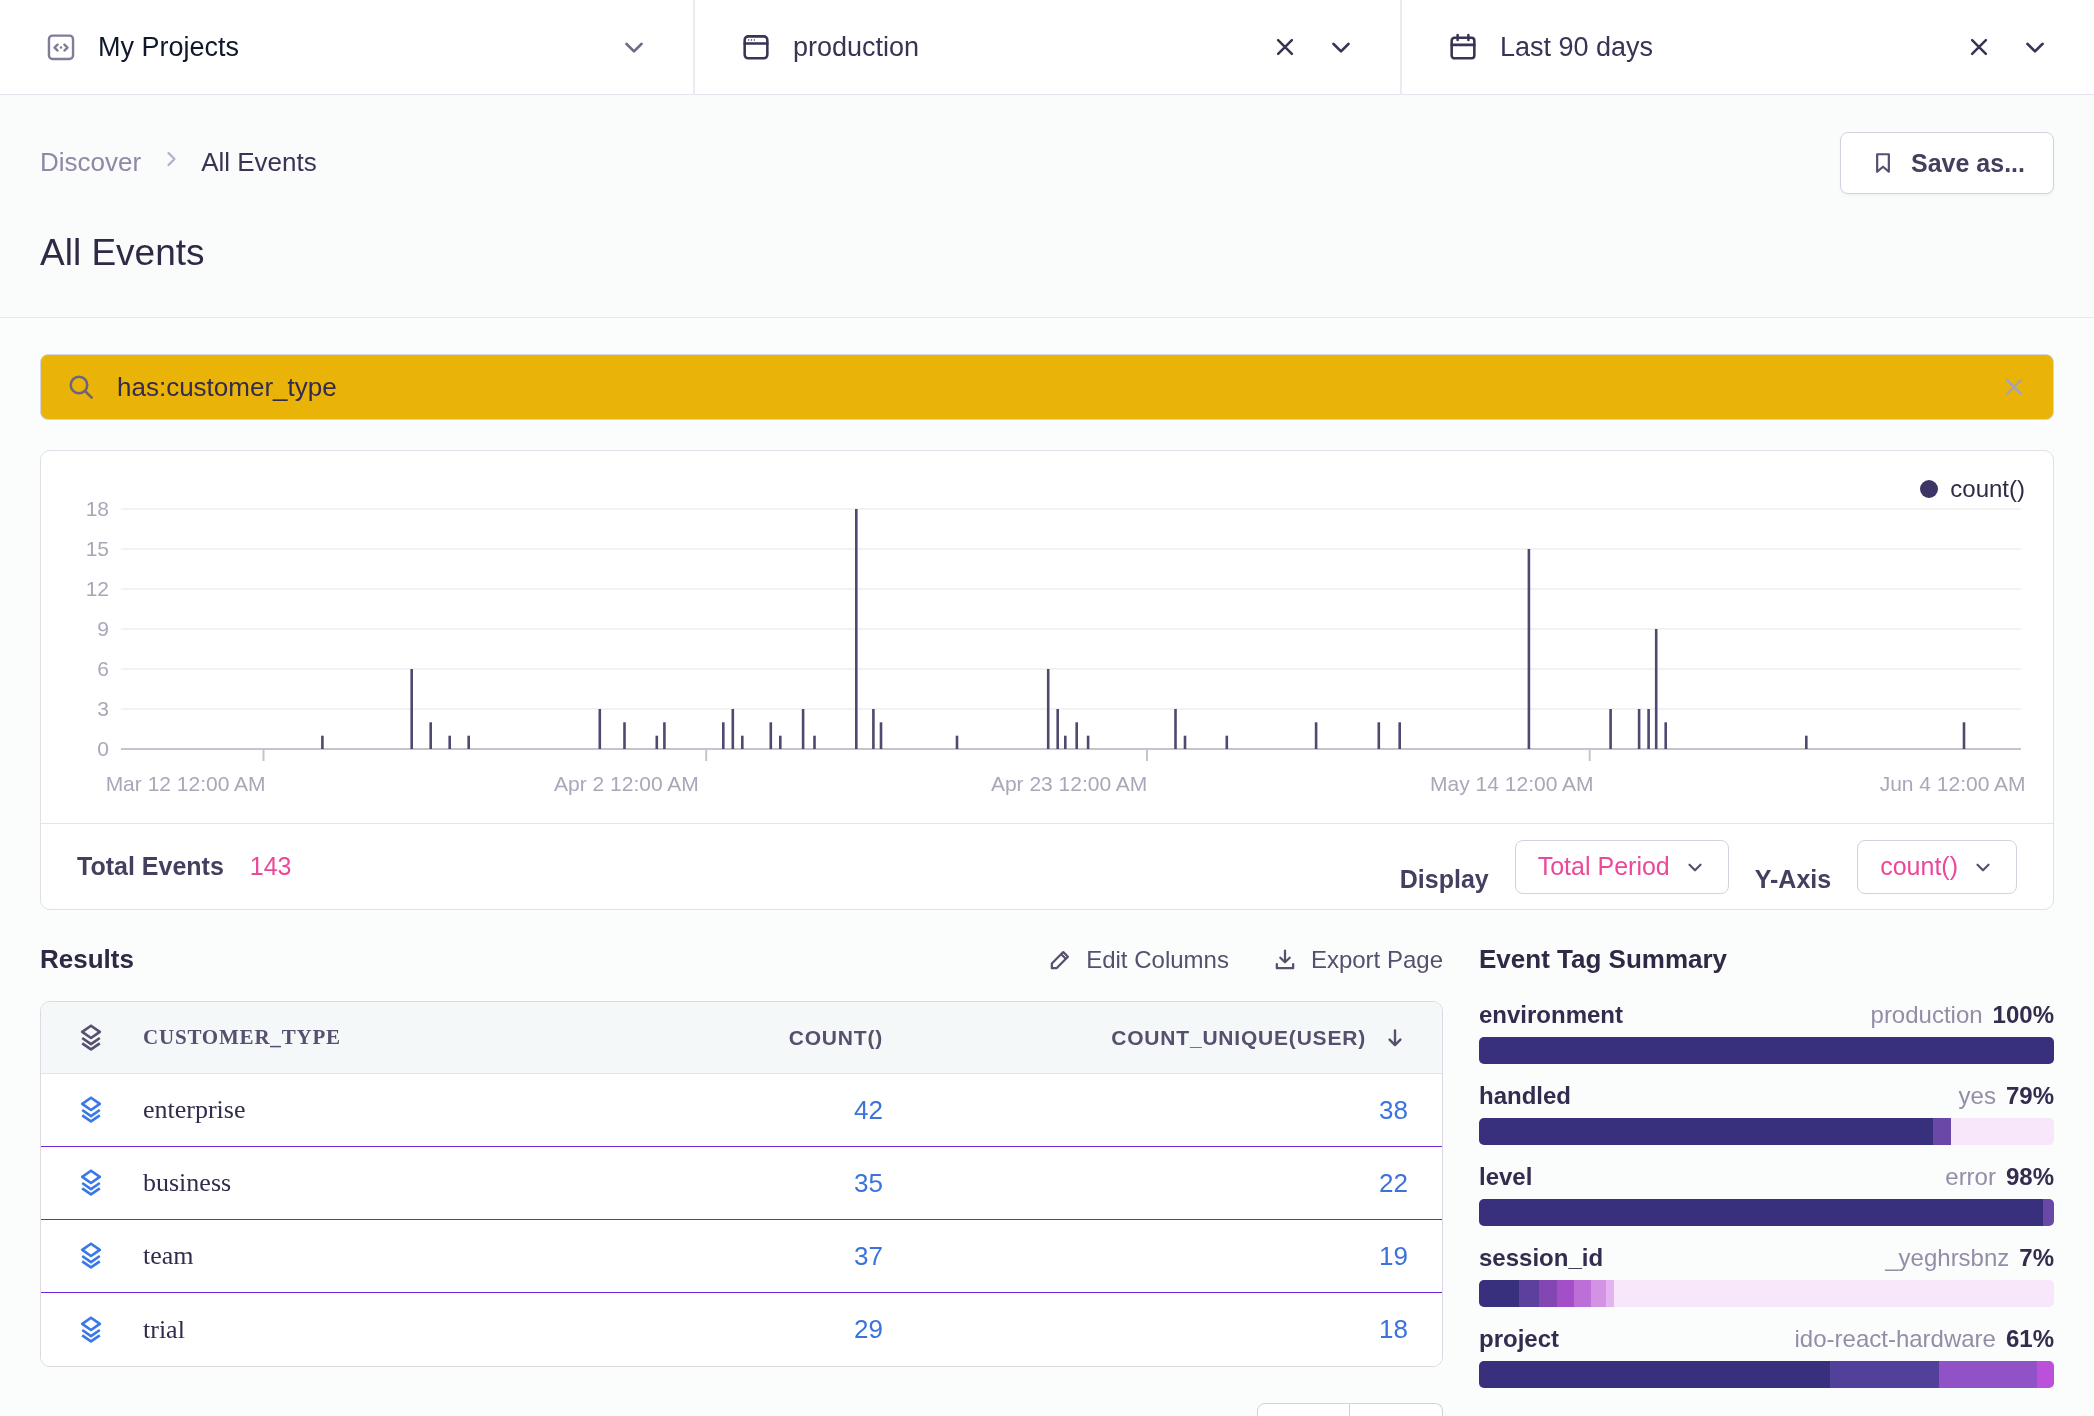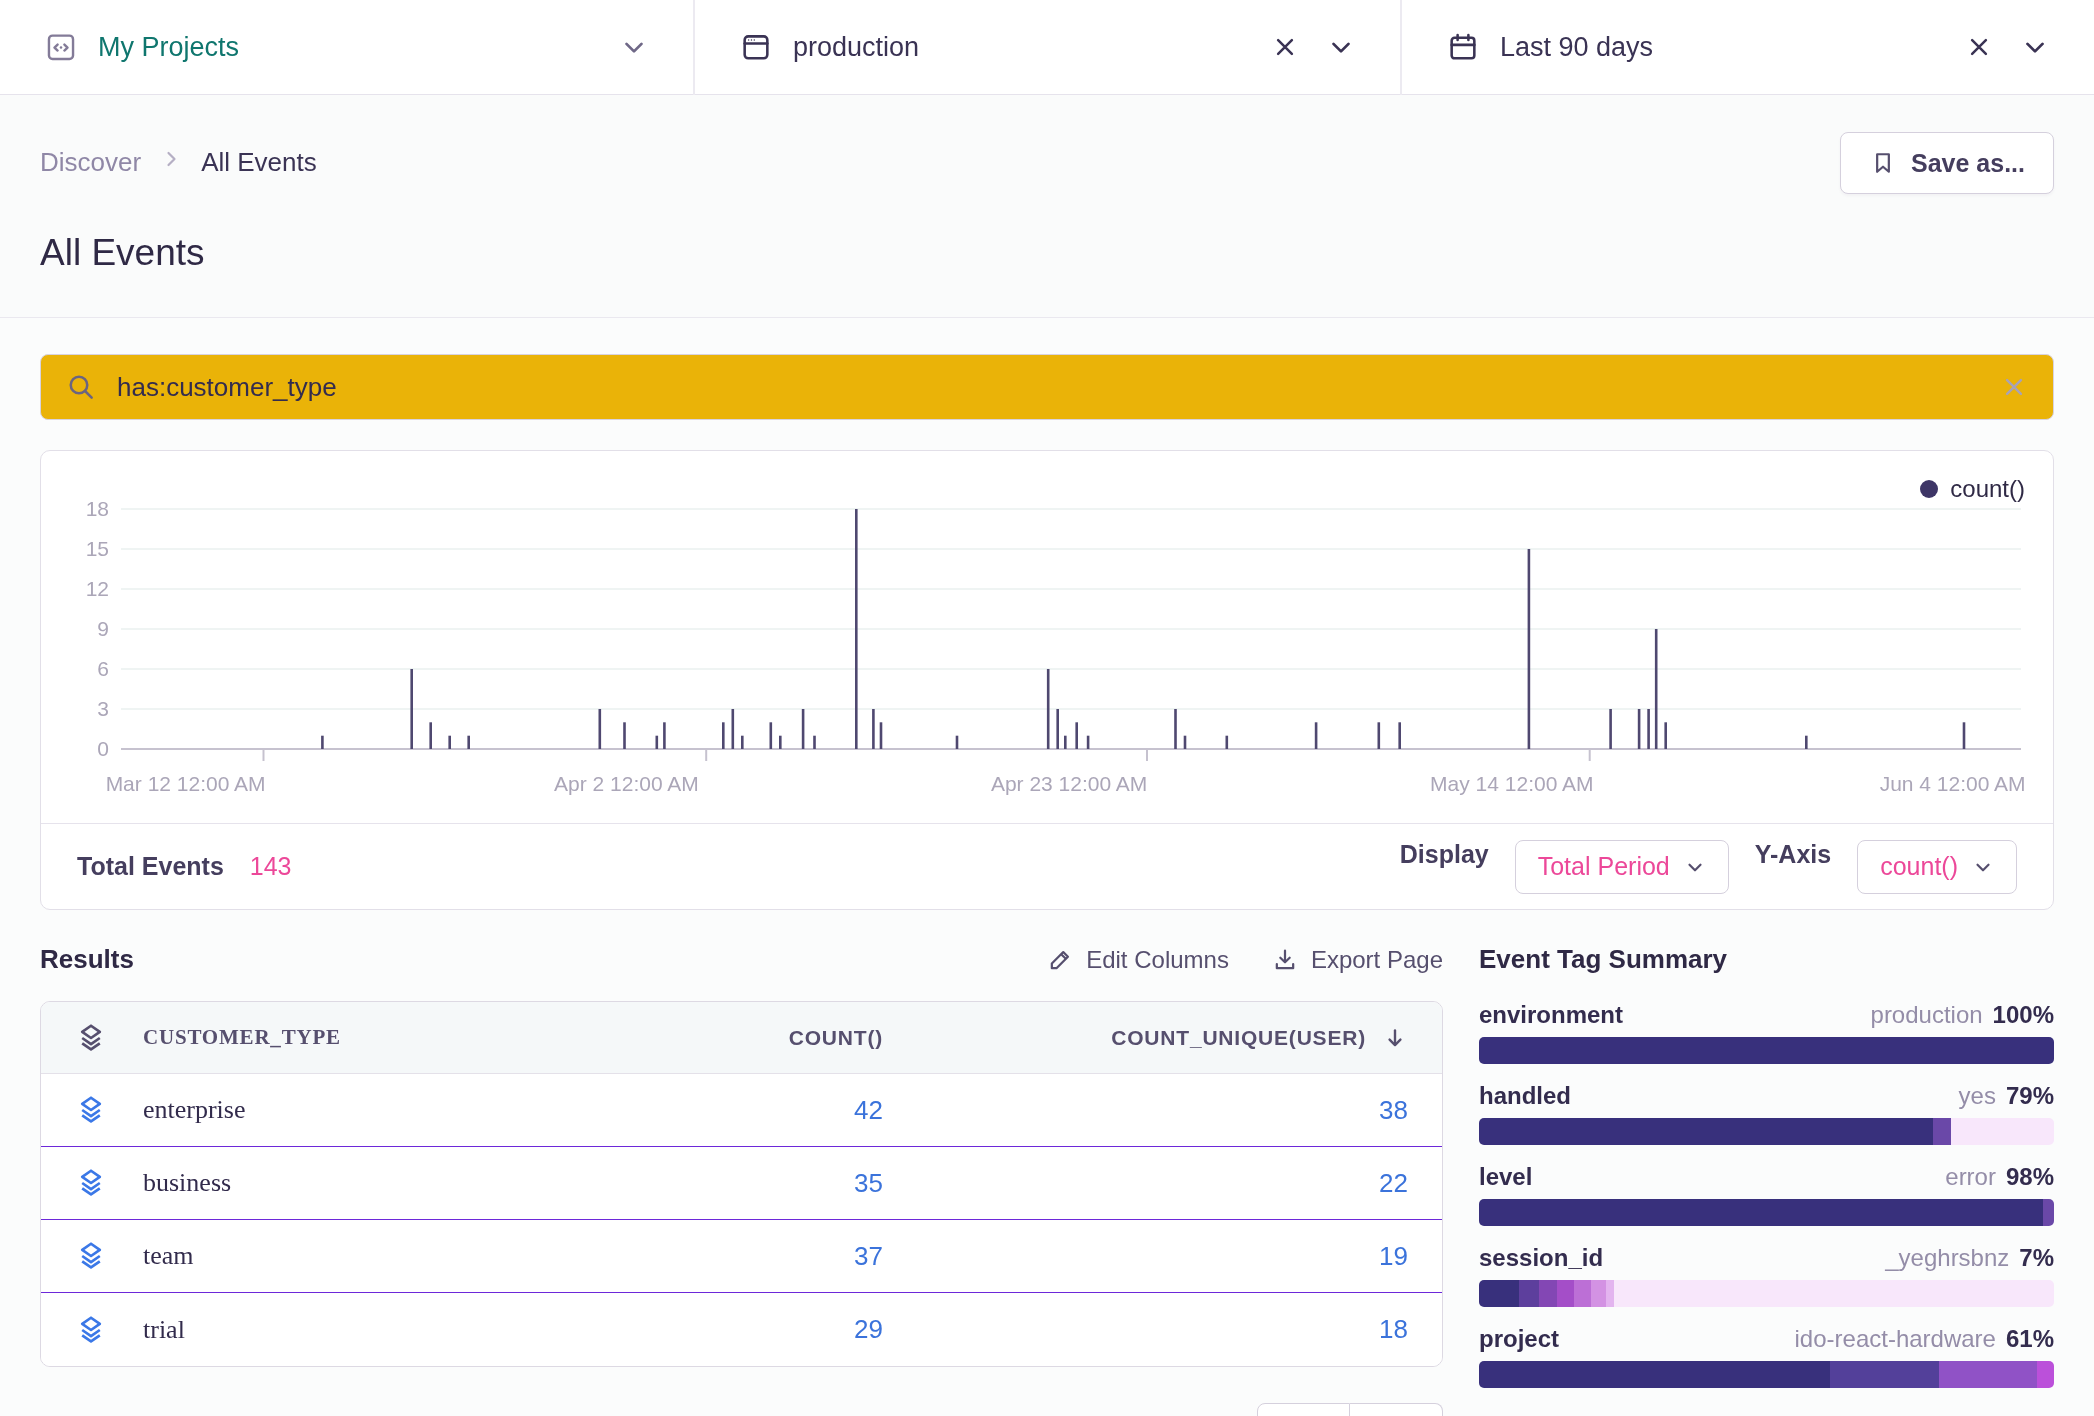--- a/index.html
+++ b/index.html
@@ -10,21 +10,21 @@
   }
   svg { display:block; }
 
   
   .topbar { height:95px; background:#ffffff; border-bottom:1px solid #e6e3ec; display:flex; align-items:center; }
   .filter-section { display:flex; align-items:center; gap:20px; padding:0 44px; height:100%; cursor:pointer; }
   .fs-project { width:693px; }
   .fs-env     { width:705px; }
   .fs-date    { flex:1; }
   .filter-label { font-size:27px; }
-  .lbl-light { color:#0f766e; }
+  .lbl-light { color:#0f172a; }
   .lbl-dark  { color:#3a3354; font-weight:500; }
   .filter-actions { margin-left:auto; display:flex; align-items:center; gap:26px; }
   .vdivider { width:2px; height:95px; background:#eceaf1; }
 
   
   .page-header { position:relative; height:223px; padding:52px 40px 0; background:#fafbfb; border-bottom:1px solid #eae8ef; }
   .breadcrumb { display:flex; gap:18px; font-size:26px; }
   .crumb-link { color:#8f87a6; cursor:pointer; }
   .crumb-current { color:#3a3354; }
   .save-btn { position:absolute; right:40px; top:37px; height:62px; padding:0 28px; background:#fff;
@@ -39,21 +39,21 @@
   .search-input { flex:1; border:none; outline:none; font-size:26px; color:#332c4e; font-family:inherit; background:transparent; }
 
   .chart-panel { margin-top:30px; background:#fff; border:1px solid #e2dfe8; border-radius:10px; }
   .chart-area { position:relative; height:372px; }
   .legend { position:absolute; top:24px; right:28px; display:flex; align-items:center; gap:12px;
     font-size:24px; color:#2f2945; cursor:pointer; }
   .legend-dot { width:18px; height:18px; border-radius:50%; }
   .chart-footer { border-top:1px solid #e6e3ec; height:86px; display:flex; align-items:center; padding:0 36px; font-size:25px; }
   .tot-label { font-weight:700; color:#453e5e; }
   .tot-value { margin-left:26px; color:#ec4899; }
-  .footer-right { margin-left:auto; display:flex; align-items:flex-start; gap:26px; }
+  .footer-right { margin-left:auto; display:flex; align-items:flex-end; gap:26px; }
   .dd-label { font-weight:700; color:#453e5e; }
   .dd-btn { height:54px; padding:0 22px; border:1px solid #d5d0dd; border-radius:8px; background:#fff;
     font-size:25px; font-weight:500; color:#ec4899; display:flex; align-items:center; gap:14px; cursor:pointer; }
 
   .results-header { margin-top:34px; display:flex; align-items:center; }
   .results-row { width:1403px; display:flex; align-items:center; }
   .section-title { font-size:26px; font-weight:700; color:#2f2945; }
   .results-actions { margin-left:auto; display:flex; align-items:center; gap:42px; font-size:24px; color:#564f6e; }
   .action-item { display:flex; align-items:center; gap:12px; cursor:pointer; }
   .tag-heading { margin-left:36px; }

